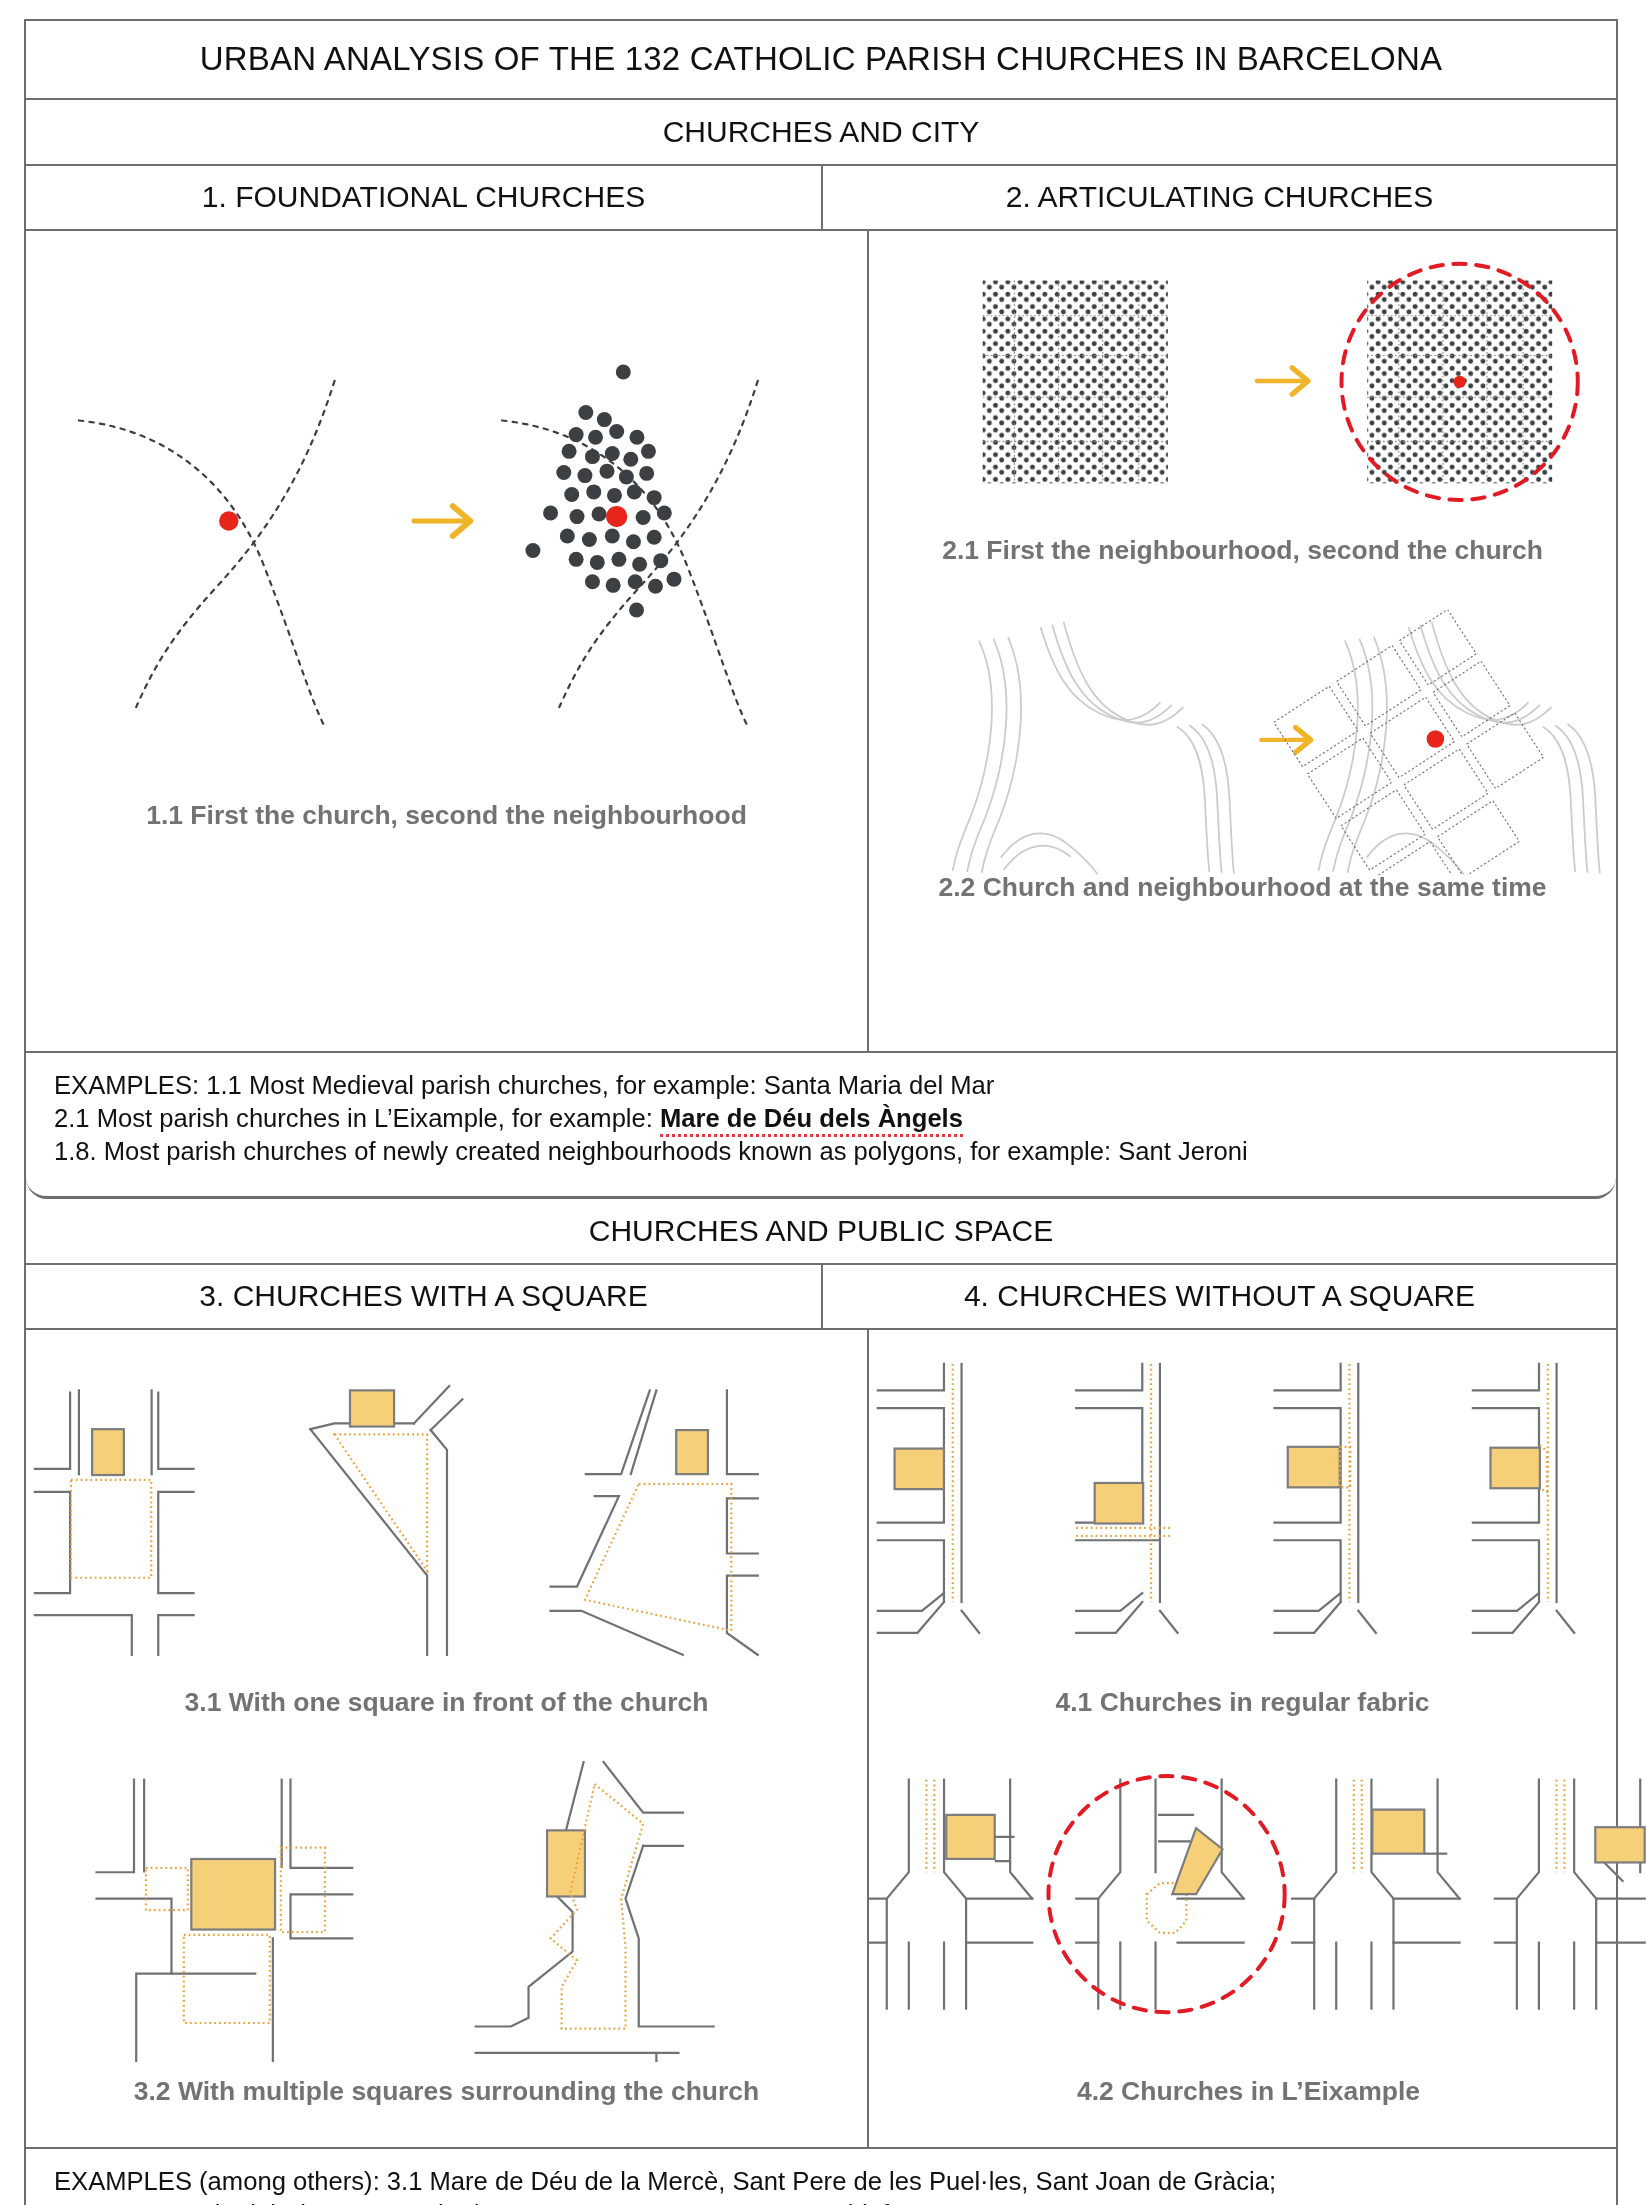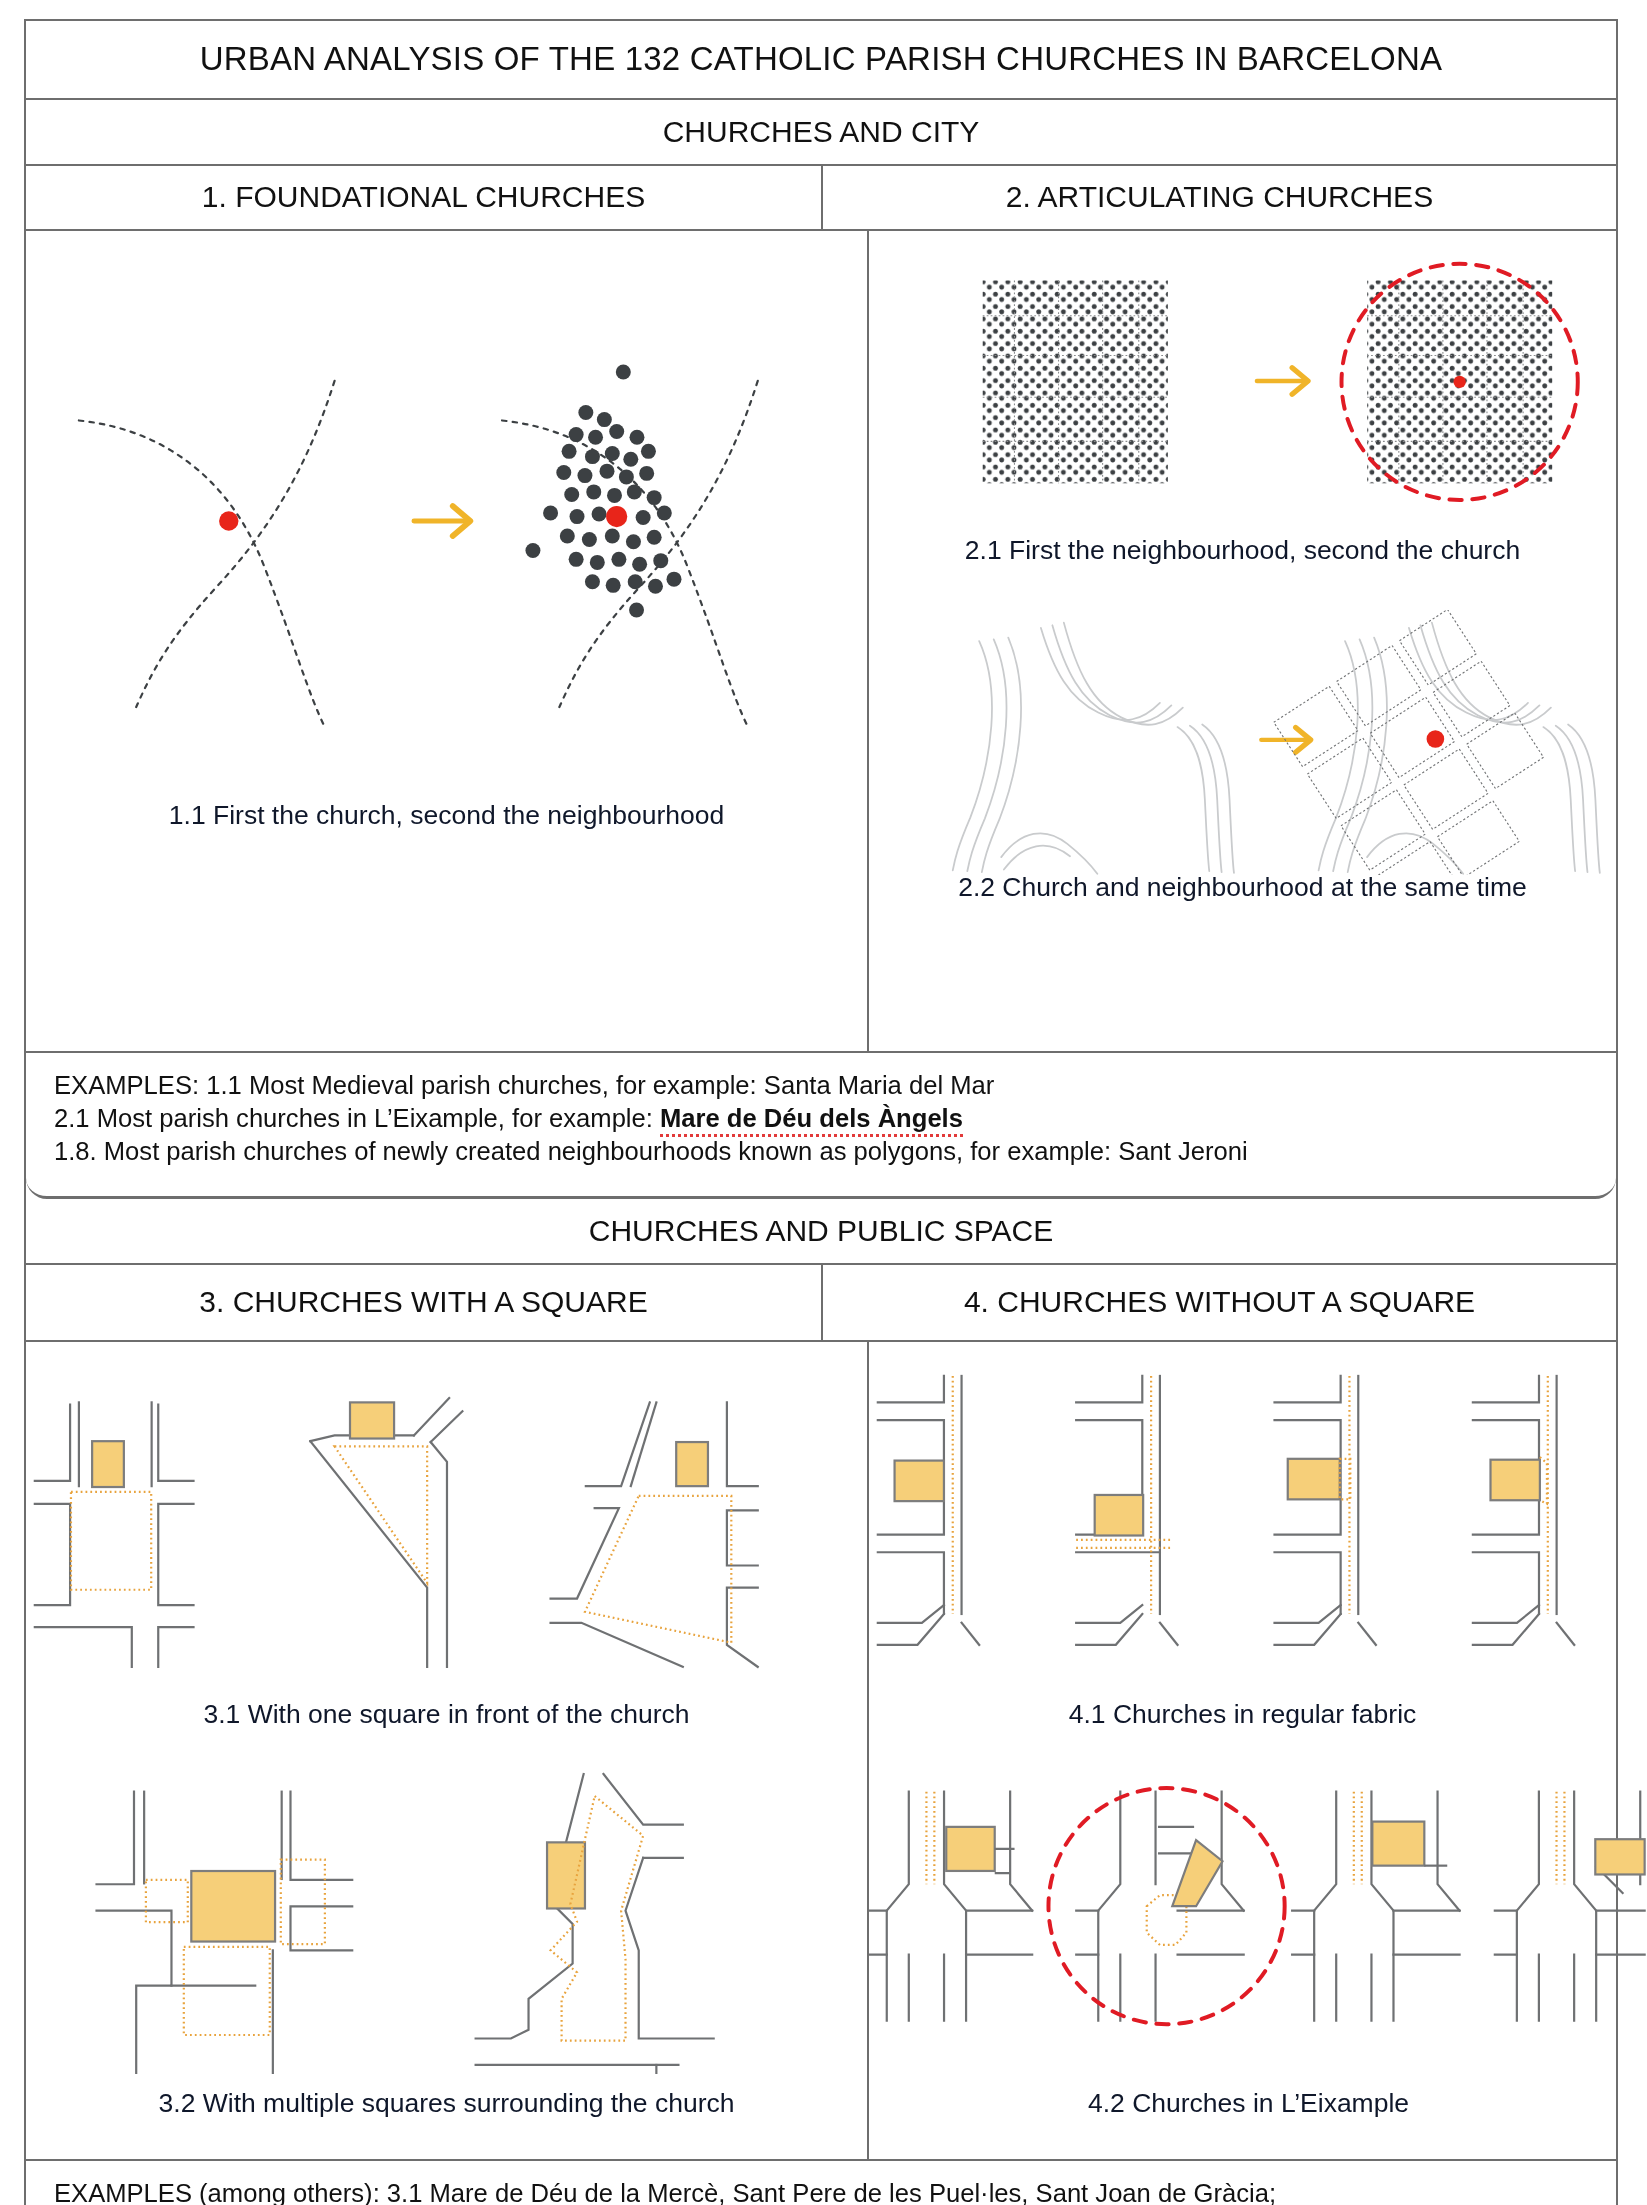--- a/index.html
+++ b/index.html
@@ -54,21 +54,22 @@
     box-sizing:border-box;
     position:relative;
   }
   .quad.left{width:843px;border-right:2.2px solid #6e6e6e;}
   .quad.right{flex:1;}
   .caption{
     position:absolute;
     left:0;right:0;
     text-align:center;
     font-size:26.5px;
-    color:#0f172a;
+    color:#737373;
+    font-weight:bold;
   }
   .examples{
     box-sizing:border-box;
     padding:16px 28px 17.6px 28px;
     font-size:25.6px;
     line-height:1.30;
     border-radius:21px;
   }
   .examples .ln{white-space:nowrap;}
   .hl{
@@ -309,21 +310,21 @@
     <div class="ln">
       <span>2.1 Most parish churches in L’Eixample, for example: </span><span class="hl">Mare de Déu dels Àngels</span>
     </div>
     <div class="ln">1.8. Most parish churches of newly created neighbourhoods known as polygons, for example: Sant Jeroni</div>
   </div>
 
   <div class="band" style="height:66px;">
     <div class="band-sub">CHURCHES AND PUBLIC SPACE</div>
   </div>
 
-  <div class="cols" style="height:77px;">
+  <div class="cols" style="height:65px;">
     <div class="col left">
       <div class="band-sub">3. CHURCHES WITH A SQUARE</div>
     </div>
     <div class="col right">
       <div class="band-sub">4. CHURCHES WITHOUT A SQUARE</div>
     </div>
   </div>
 
   <div class="cols" style="height:819px;">
 

